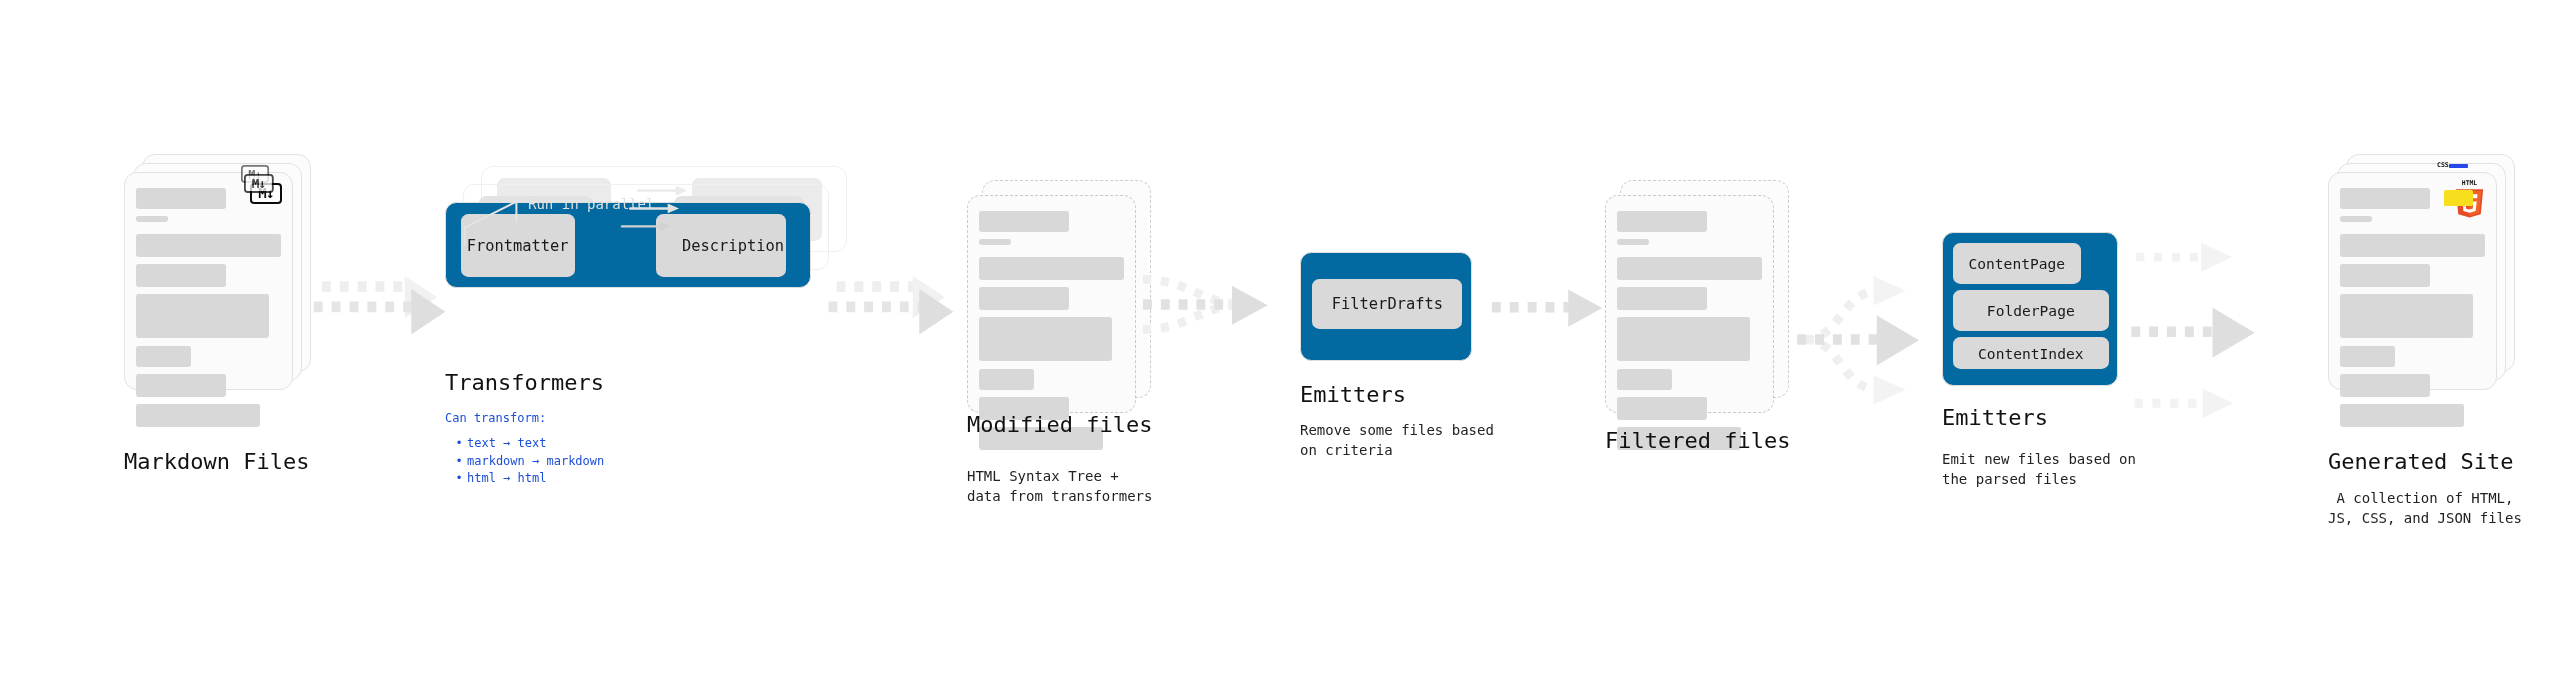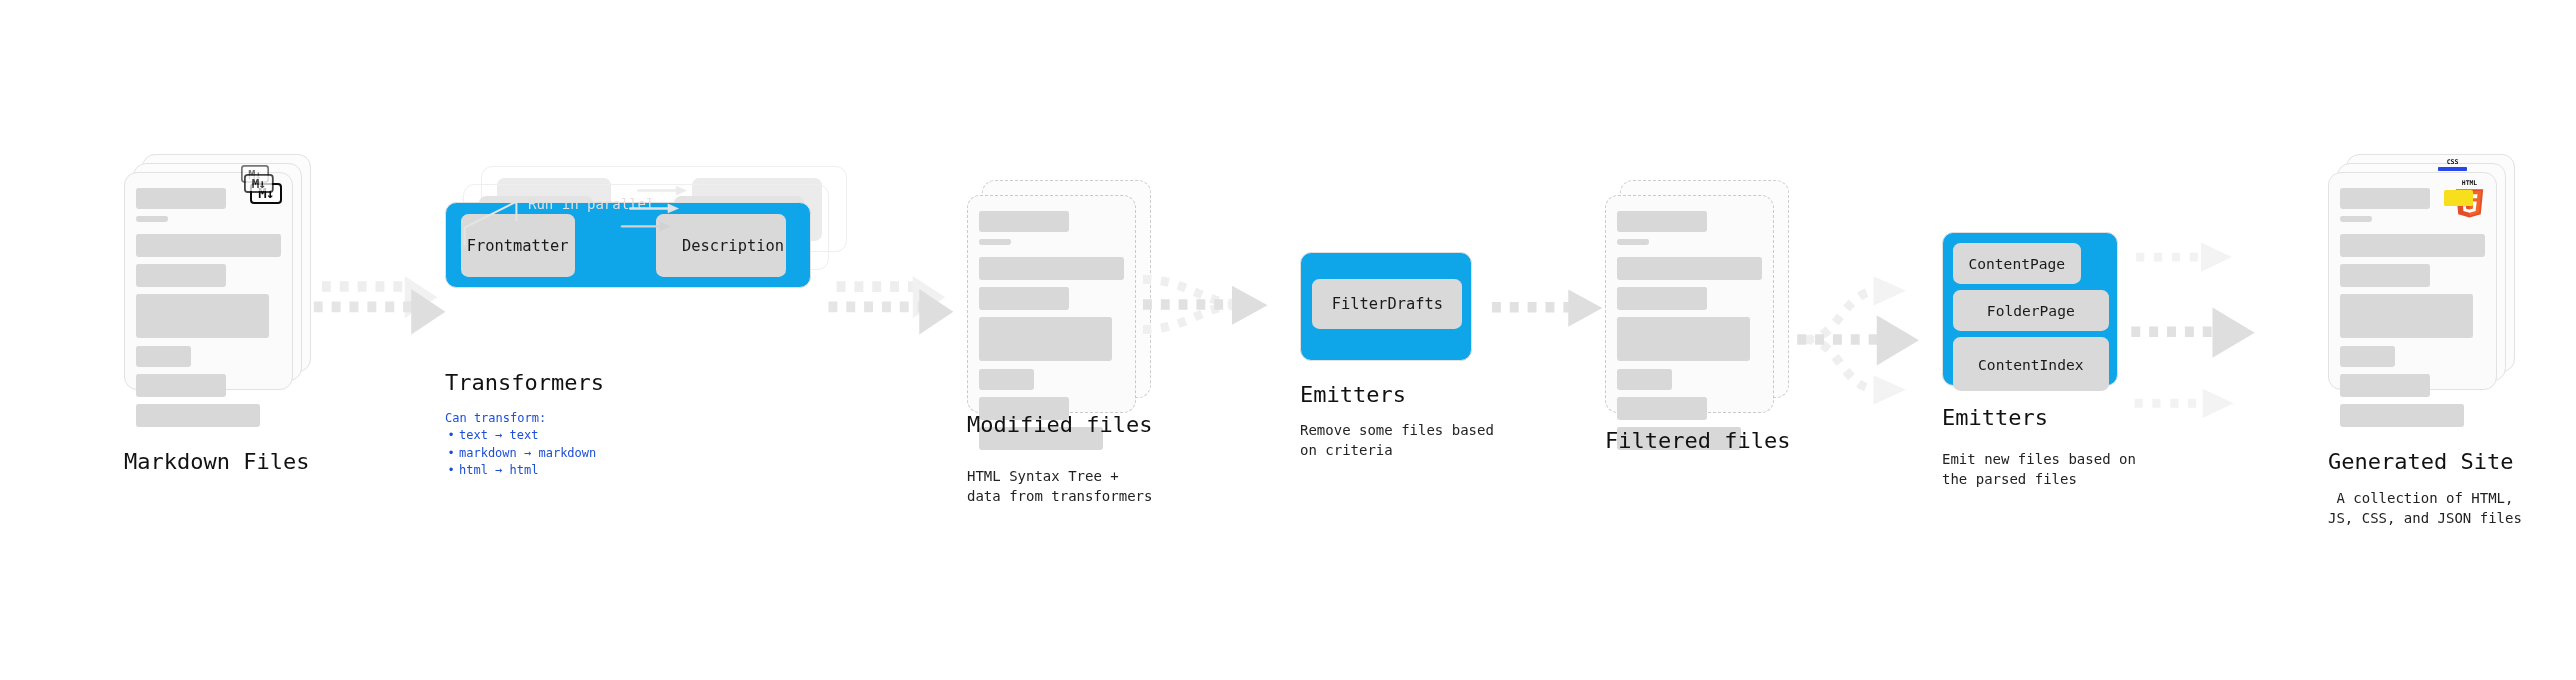--- a/index.html
+++ b/index.html
@@ -79,36 +79,36 @@
     color: #0a0a0a;
     letter-spacing: -0.8px;
     box-sizing: border-box;
   }
   .badge-html5 {
     width: 37px; height: 42px;
     position: absolute;
   }
   .badge-css {
     width: 31px; height: 13px;
-    display:flex; flex-direction:column; align-items:center; justify-content:flex-start;
+    display:flex; flex-direction:row; align-items:center; justify-content:flex-start;
     font-size: 6.5px; font-weight: bold; color: #0a0a0a; line-height: 1;
   }
   .badge-css .bar { width: 29px; height: 4.1px; background: #2647ea; margin-top: 1.6px; border-radius: 0.8px;}
   .badge-js {
     width: 29px; height: 16.3px;
     background: #f7df1e;
     border-radius: 1.6px;
   }
 
   
   .groupbox {
     position: relative;
     border: 1.6px solid #e0e0e0;
     border-radius: 11.4px;
-    background: #0ea5e9;
+    background: #0369a1;
     box-sizing: border-box;
   }
   .groupbox.layer {
     position: absolute;
     background: transparent;
     border-color: #efefef;
   }
   .pill {
     background: #d9d9d9;
     border-radius: 7.3px;
@@ -135,21 +135,21 @@
     color: #222222;
     line-height: 1.42;
     white-space: pre-line;
   }
   .caption-list {
     font-size: 12px;
     color: #1d4ed8;
     line-height: 1.45;
   }
   .caption-list ul {
-    margin: 0; padding: 0 0 0 14px; list-style: none;
+    margin: 8px; padding: 0 0 0 14px; list-style: none;
   }
   .caption-list li::before {
     content: "\2022";
     display: inline-block;
     width: 11.4px;
     margin-left: -11.4px;
   }
 
   .runlabel {
     position: absolute;
@@ -325,21 +325,21 @@
     <g stroke="#e1e1e1" stroke-width="13" stroke-dasharray="11 11" fill="none">
       <line x1="6" y1="130" x2="112" y2="130"></line>
     </g>
     <polygon points="104,100 156,131 104,162" fill="#dedede"></polygon>
   </svg>
 
   <div class="node" style="left:1942px; top:232px;">
     <div class="groupbox" style="width:176px; height:154px;">
       <div class="pill" style="position:absolute; left:9.8px; top:9.8px; width:128px; height:41px; font-size:14.6px;">ContentPage</div>
       <div class="pill" style="position:absolute; left:9.8px; top:57px; width:156px; height:41px; font-size:14.6px;">FolderPage</div>
-      <div class="pill" style="position:absolute; left:9.8px; top:104px; width:156px; height:54px; font-size:14.6px;">ContentIndex</div>
+      <div class="pill" style="position:absolute; left:9.8px; top:104px; width:156px; height:32px; font-size:14.6px;">ContentIndex</div>
     </div>
   </div>
 
   <div class="node caption-title" style="left:1942px; top:405px;">Emitters</div>
   <div class="node caption-sub" style="left:1942px; top:450px;">Emit new files based on
 the parsed files</div>
 
   <svg class="deco" style="left:2131px; top:236px;" width="163" height="203" viewBox="0 0 200 250">
     <g stroke="#f2f2f2" stroke-width="11" stroke-dasharray="10 12" fill="none">
       <line x1="6" y1="26" x2="90" y2="26"></line>

